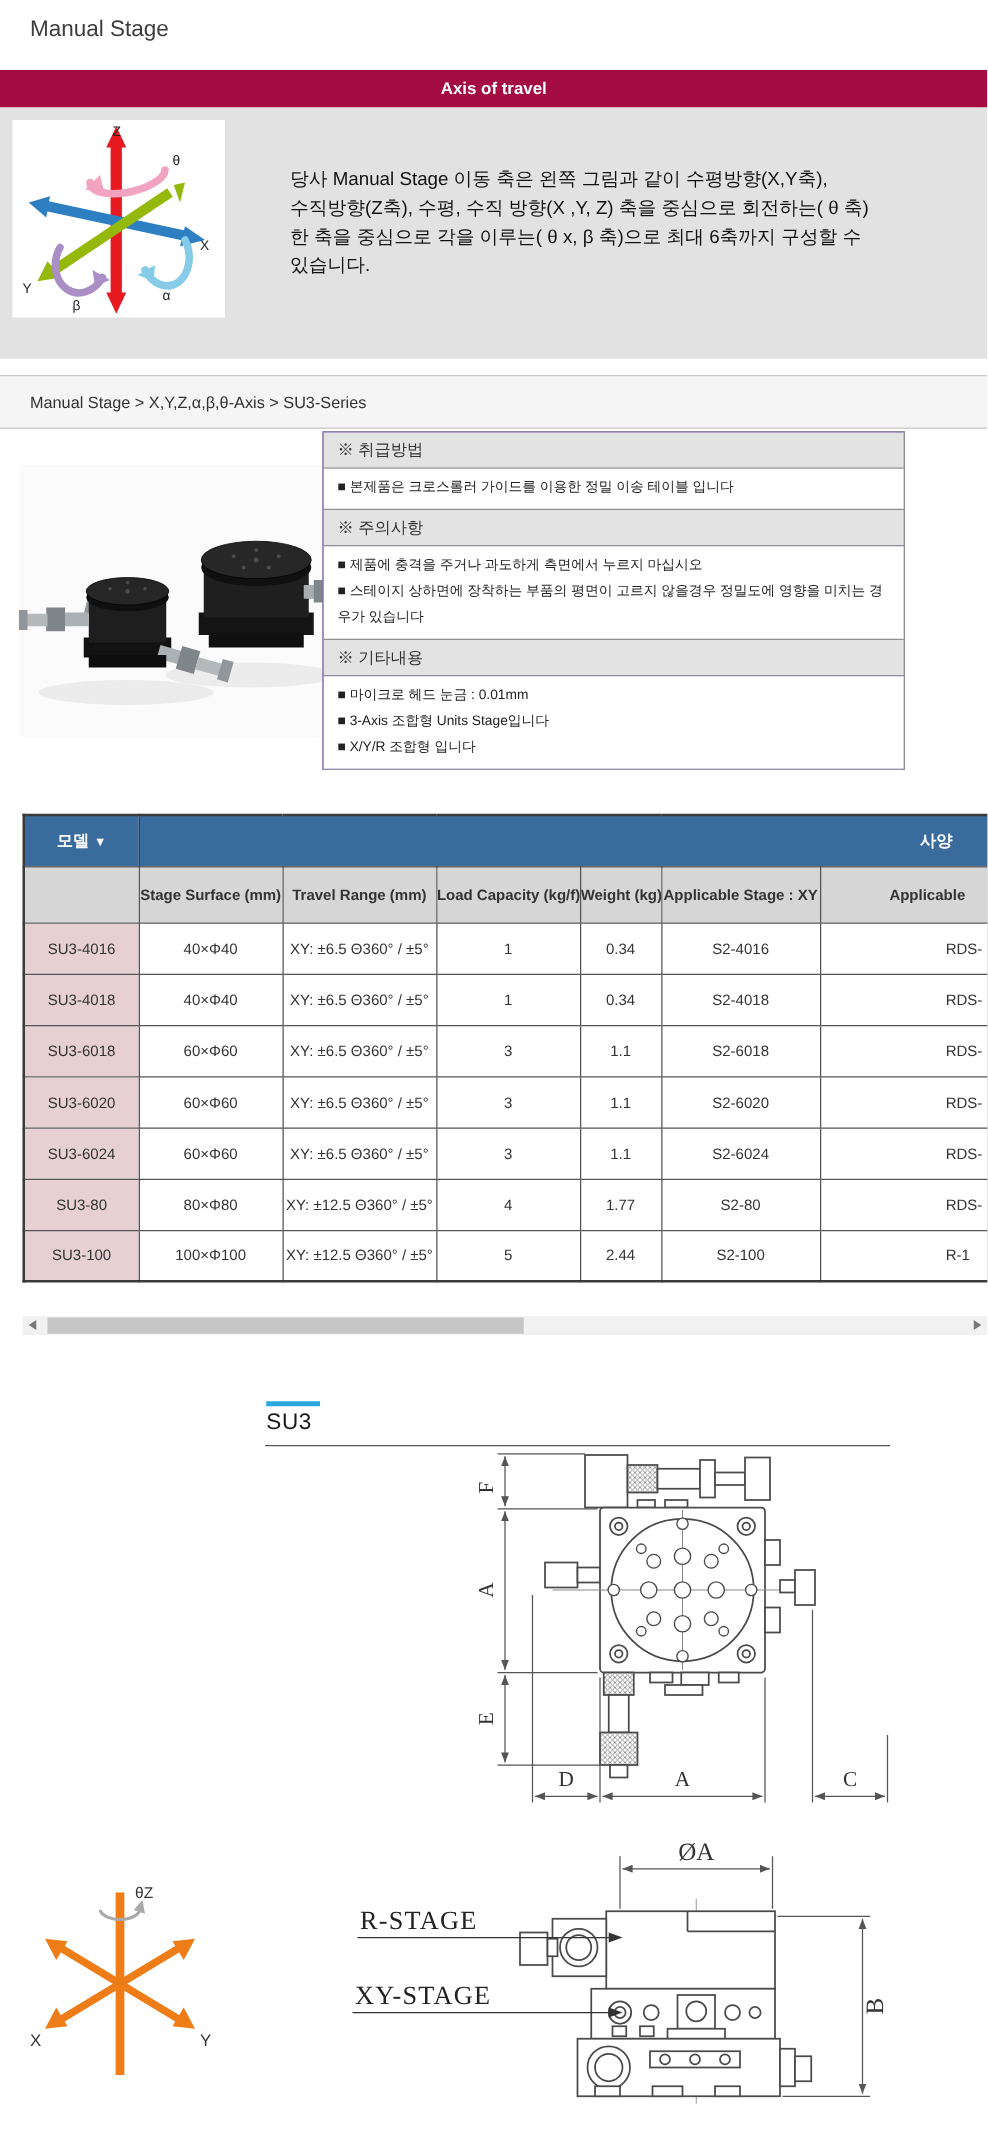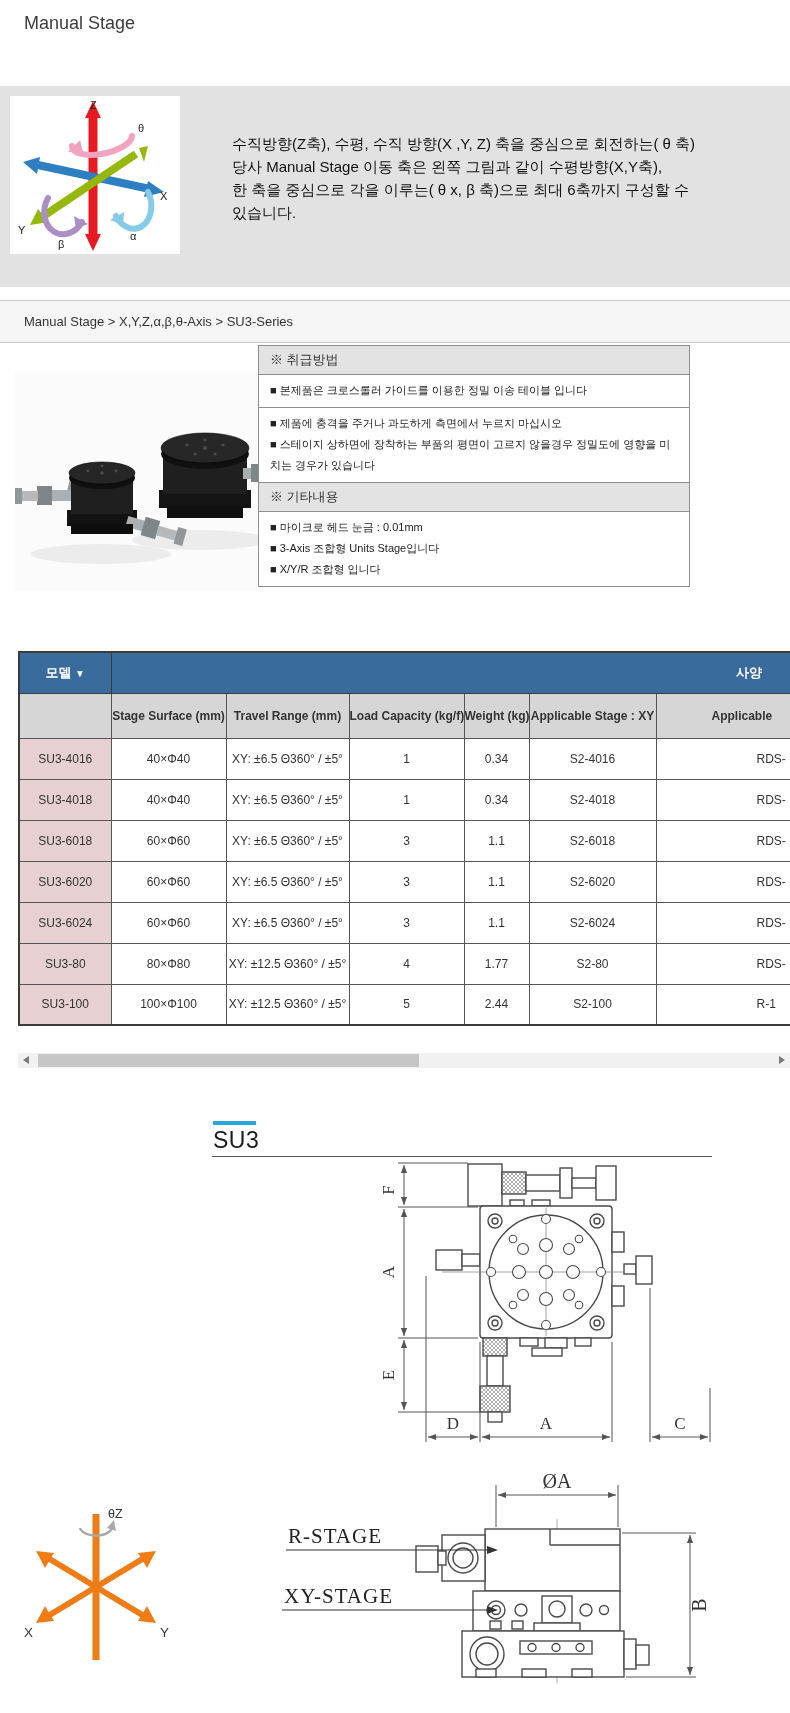--- a/index.html
+++ b/index.html
@@ -17,21 +17,21 @@
   .axis-box { position:absolute; left:10px; top:10px; width:170px; height:158px; background:#fff; }
   .axis-desc { position:absolute; left:232px; top:46px; width:540px;
                font-size:15px; color:#111; line-height:23px; }
 
   .breadcrumb-bar { position:absolute; left:0; top:300px; width:790px; height:43px;
                     background:#f5f5f5; border-top:1px solid #c9c9c9; border-bottom:1px solid #c9c9c9; }
   .breadcrumb-bar span { display:block; padding-left:24px; line-height:41px; font-size:13px; color:#333; }
 
   .photo-wrap { position:absolute; left:15px; top:372px; width:248px; height:218px; }
 
-  .info-table { position:absolute; left:258px; top:345px; width:432px; border:1px solid #8f8f8f; background:#6d28d9; }
+  .info-table { position:absolute; left:258px; top:345px; width:466px; border:1px solid #8f8f8f; background:#6d28d9; }
   .info-header { background:#e3e3e3; border-bottom:1px solid #8f8f8f; padding:5px 11px; font-size:13px; color:#333; }
   .info-body { background:#fff; padding:5px 11px 6px 11px; font-size:11px; color:#222; border-bottom:1px solid #8f8f8f; }
   .info-body:last-child { border-bottom:none; }
   .info-body div { line-height:21px; }
 
   table.spec { position:absolute; left:18px; top:651px; width:772px; border-collapse:collapse;
                table-layout:fixed; font-size:12px; color:#333; }
   table.spec td, table.spec th { border:1px solid #555; text-align:center; overflow:hidden; white-space:nowrap; }
   table.spec .blue { background:#3a6b9d; color:#fff; font-size:13px; height:41px; border-color:#3b3b3b; }
   table.spec .blue.spec-head { text-align:right; padding-right:28px; }
@@ -43,38 +43,39 @@
   table.spec td.last { padding-left:100px; }
   table.spec { border:2px solid #3b3b3b; }
 
   .hscroll { position:absolute; left:18px; top:1053px; width:772px; height:15px; background:#f1f1f1; }
   .hthumb { position:absolute; left:20px; top:1px; width:381px; height:13px; background:#c6c6c6; }
   .harrow { position:absolute; top:3px; width:0; height:0; border-top:4.5px solid transparent; border-bottom:4.5px solid transparent; }
   .harrow.left { left:5px; border-right:6px solid #787878; }
   .harrow.right { right:5px; border-left:6px solid #787878; }
 
   .su3-accent { position:absolute; left:213px; top:1121px; width:43px; height:4px; background:#2aa8dd; }
-  .su3-label { position:absolute; left:213px; top:1127px; font-size:23px; color:#1a1a1a; letter-spacing:0.5px; }
+  .su3-label { position:absolute; left:213px; top:1127px; font-size:18px; color:#1a1a1a; letter-spacing:0.5px; }
   .su3-rule { position:absolute; left:212px; top:1156px; width:500px; height:0; border-top:1.5px solid #555; }
 
   .topview-wrap { position:absolute; left:380px; top:1158px; width:400px; height:290px; }
   .sideview-wrap { position:absolute; left:190px; top:1463px; width:600px; height:250px; }
   .miniaxis-wrap { position:absolute; left:18px; top:1498px; width:175px; height:205px; }
 
   .dimtext { font-family:"Liberation Serif", serif; font-size:17px; fill:#333; }
   .dimtext2 { font-family:"Liberation Serif", serif; font-size:20px; fill:#333; }
   .stagetext { font-family:"Liberation Serif", serif; font-size:21px; fill:#222; letter-spacing:1px; }
 </style>
 </head>
 <body>
 
 <div class="page">
 
   <div class="page-title">Manual Stage</div>
 
+  <div class="banner">Axis of travel</div>
 
   <div class="axis-section">
     <div class="axis-box">
       <svg width="170" height="158" viewBox="0 0 170 158">
 
         <line x1="83" y1="20" x2="83" y2="142" stroke="#e81a21" stroke-width="9"></line>
         <polygon points="83,5 75,22 91,22" fill="#e81a21"></polygon>
         <polygon points="83,155 75,138 91,138" fill="#e81a21"></polygon>
 
         <line x1="28" y1="69" x2="140" y2="93" stroke="#2d7fc1" stroke-width="8"></line>
@@ -96,22 +97,22 @@
 
         <text x="80" y="13" font-size="11" fill="#222">Z</text>
         <text x="128" y="36" font-size="11" fill="#222">θ</text>
         <text x="150" y="104" font-size="11" fill="#222">X</text>
         <text x="8" y="138" font-size="11" fill="#222">Y</text>
         <text x="48" y="152" font-size="11" fill="#222">β</text>
         <text x="120" y="144" font-size="11" fill="#222">α</text>
       </svg>
     </div>
     <div class="axis-desc">
+      <div>당사 Manual Stage 이동 축은 왼쪽 그림과 같이 수평방향(X,Y축),</div>
       <div>수직방향(Z축), 수평, 수직 방향(X ,Y, Z) 축을 중심으로 회전하는( θ 축)</div>
-      <div>당사 Manual Stage 이동 축은 왼쪽 그림과 같이 수평방향(X,Y축),</div>
       <div>한 축을 중심으로 각을 이루는( θ x,  β 축)으로 최대 6축까지 구성할 수</div>
       <div>있습니다.</div>
     </div>
   </div>
 
   <div class="breadcrumb-bar">
     <span>Manual Stage &gt; X,Y,Z,α,β,θ-Axis &gt; SU3-Series</span>
   </div>
 
   <div class="photo-wrap">
@@ -166,20 +167,21 @@
         <rect x="56" y="152" width="62" height="10" fill="#0e0e0e"></rect>
       </g>
     </svg>
   </div>
 
   <div class="info-table">
     <div class="info-header">※ 취급방법</div>
     <div class="info-body">
       <div>■ 본제품은 크로스롤러 가이드를 이용한 정밀 이송 테이블 입니다</div>
     </div>
+    <div class="info-header" style="border-top:0;">※ 주의사항</div>
     <div class="info-body">
       <div>■ 제품에 충격을 주거나 과도하게 측면에서 누르지 마십시오</div>
       <div>■ 스테이지 상하면에 장착하는 부품의 평면이 고르지 않을경우 정밀도에 영향을 미치는 경우가 있습니다</div>
     </div>
     <div class="info-header" style="border-top:0;">※ 기타내용</div>
     <div class="info-body">
       <div>■ 마이크로 헤드 눈금 : 0.01mm</div>
       <div>■ 3-Axis 조합형 Units Stage입니다</div>
       <div>■ X/Y/R 조합형 입니다</div>
     </div>

